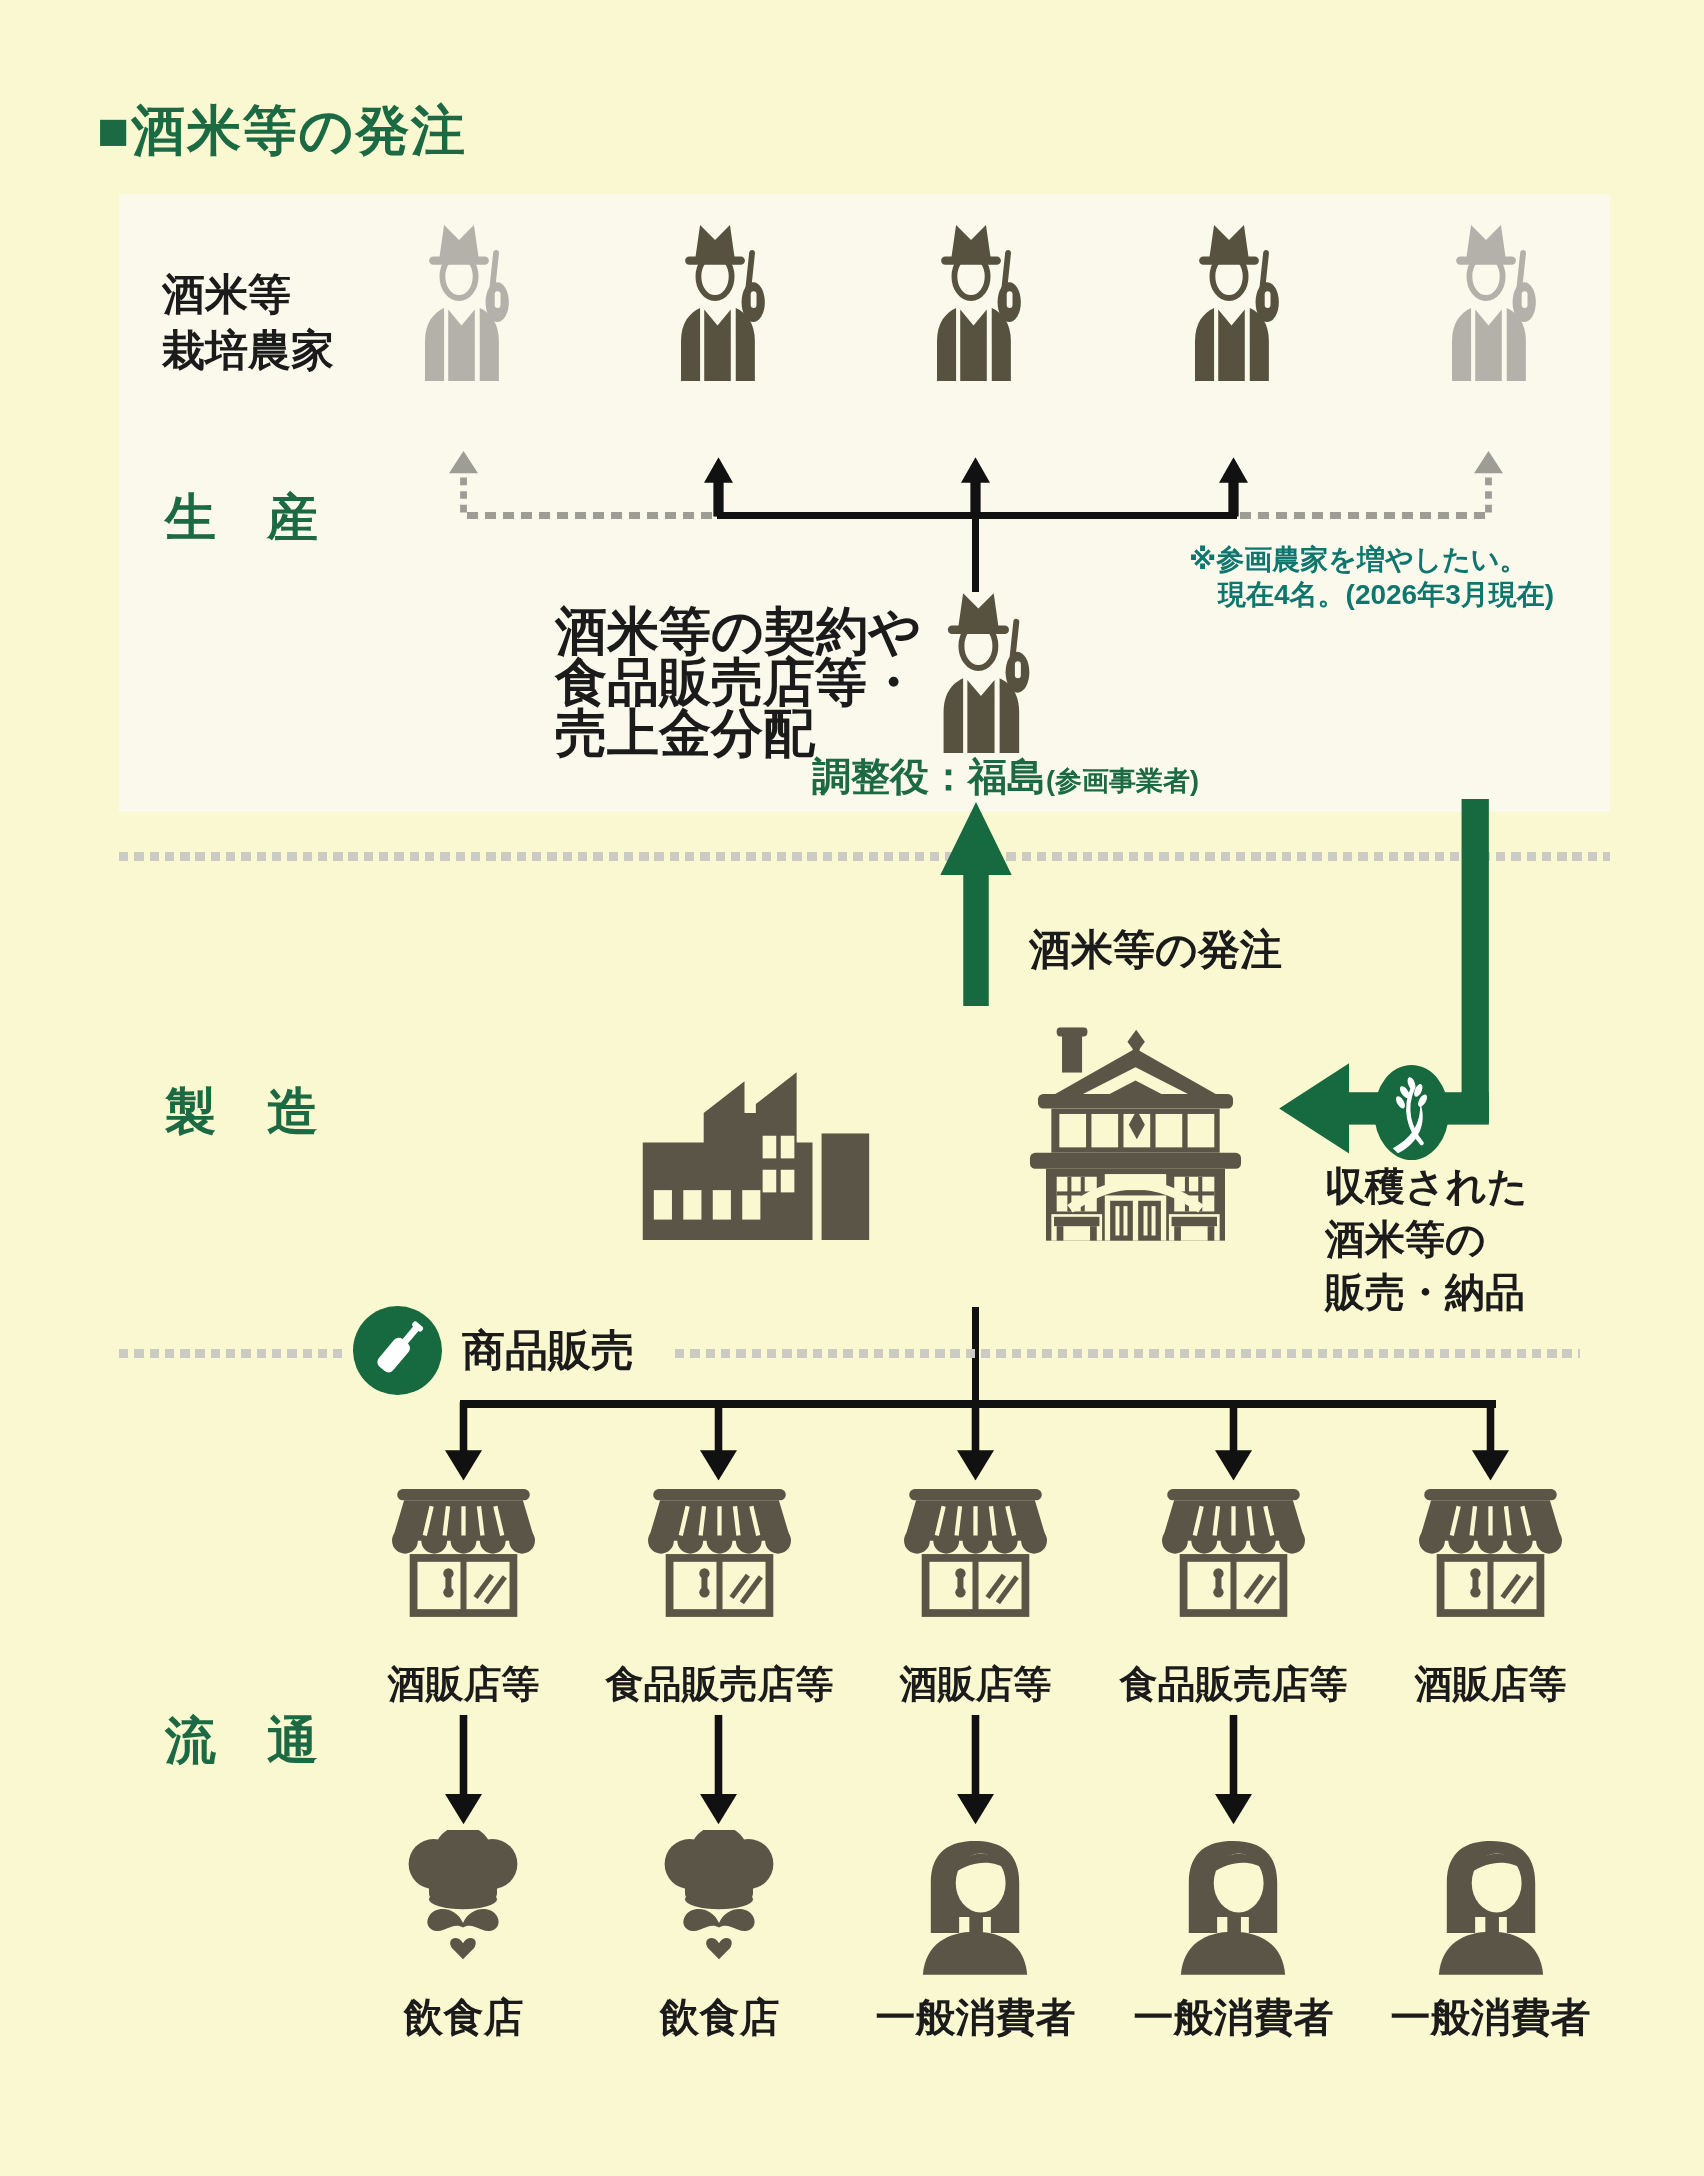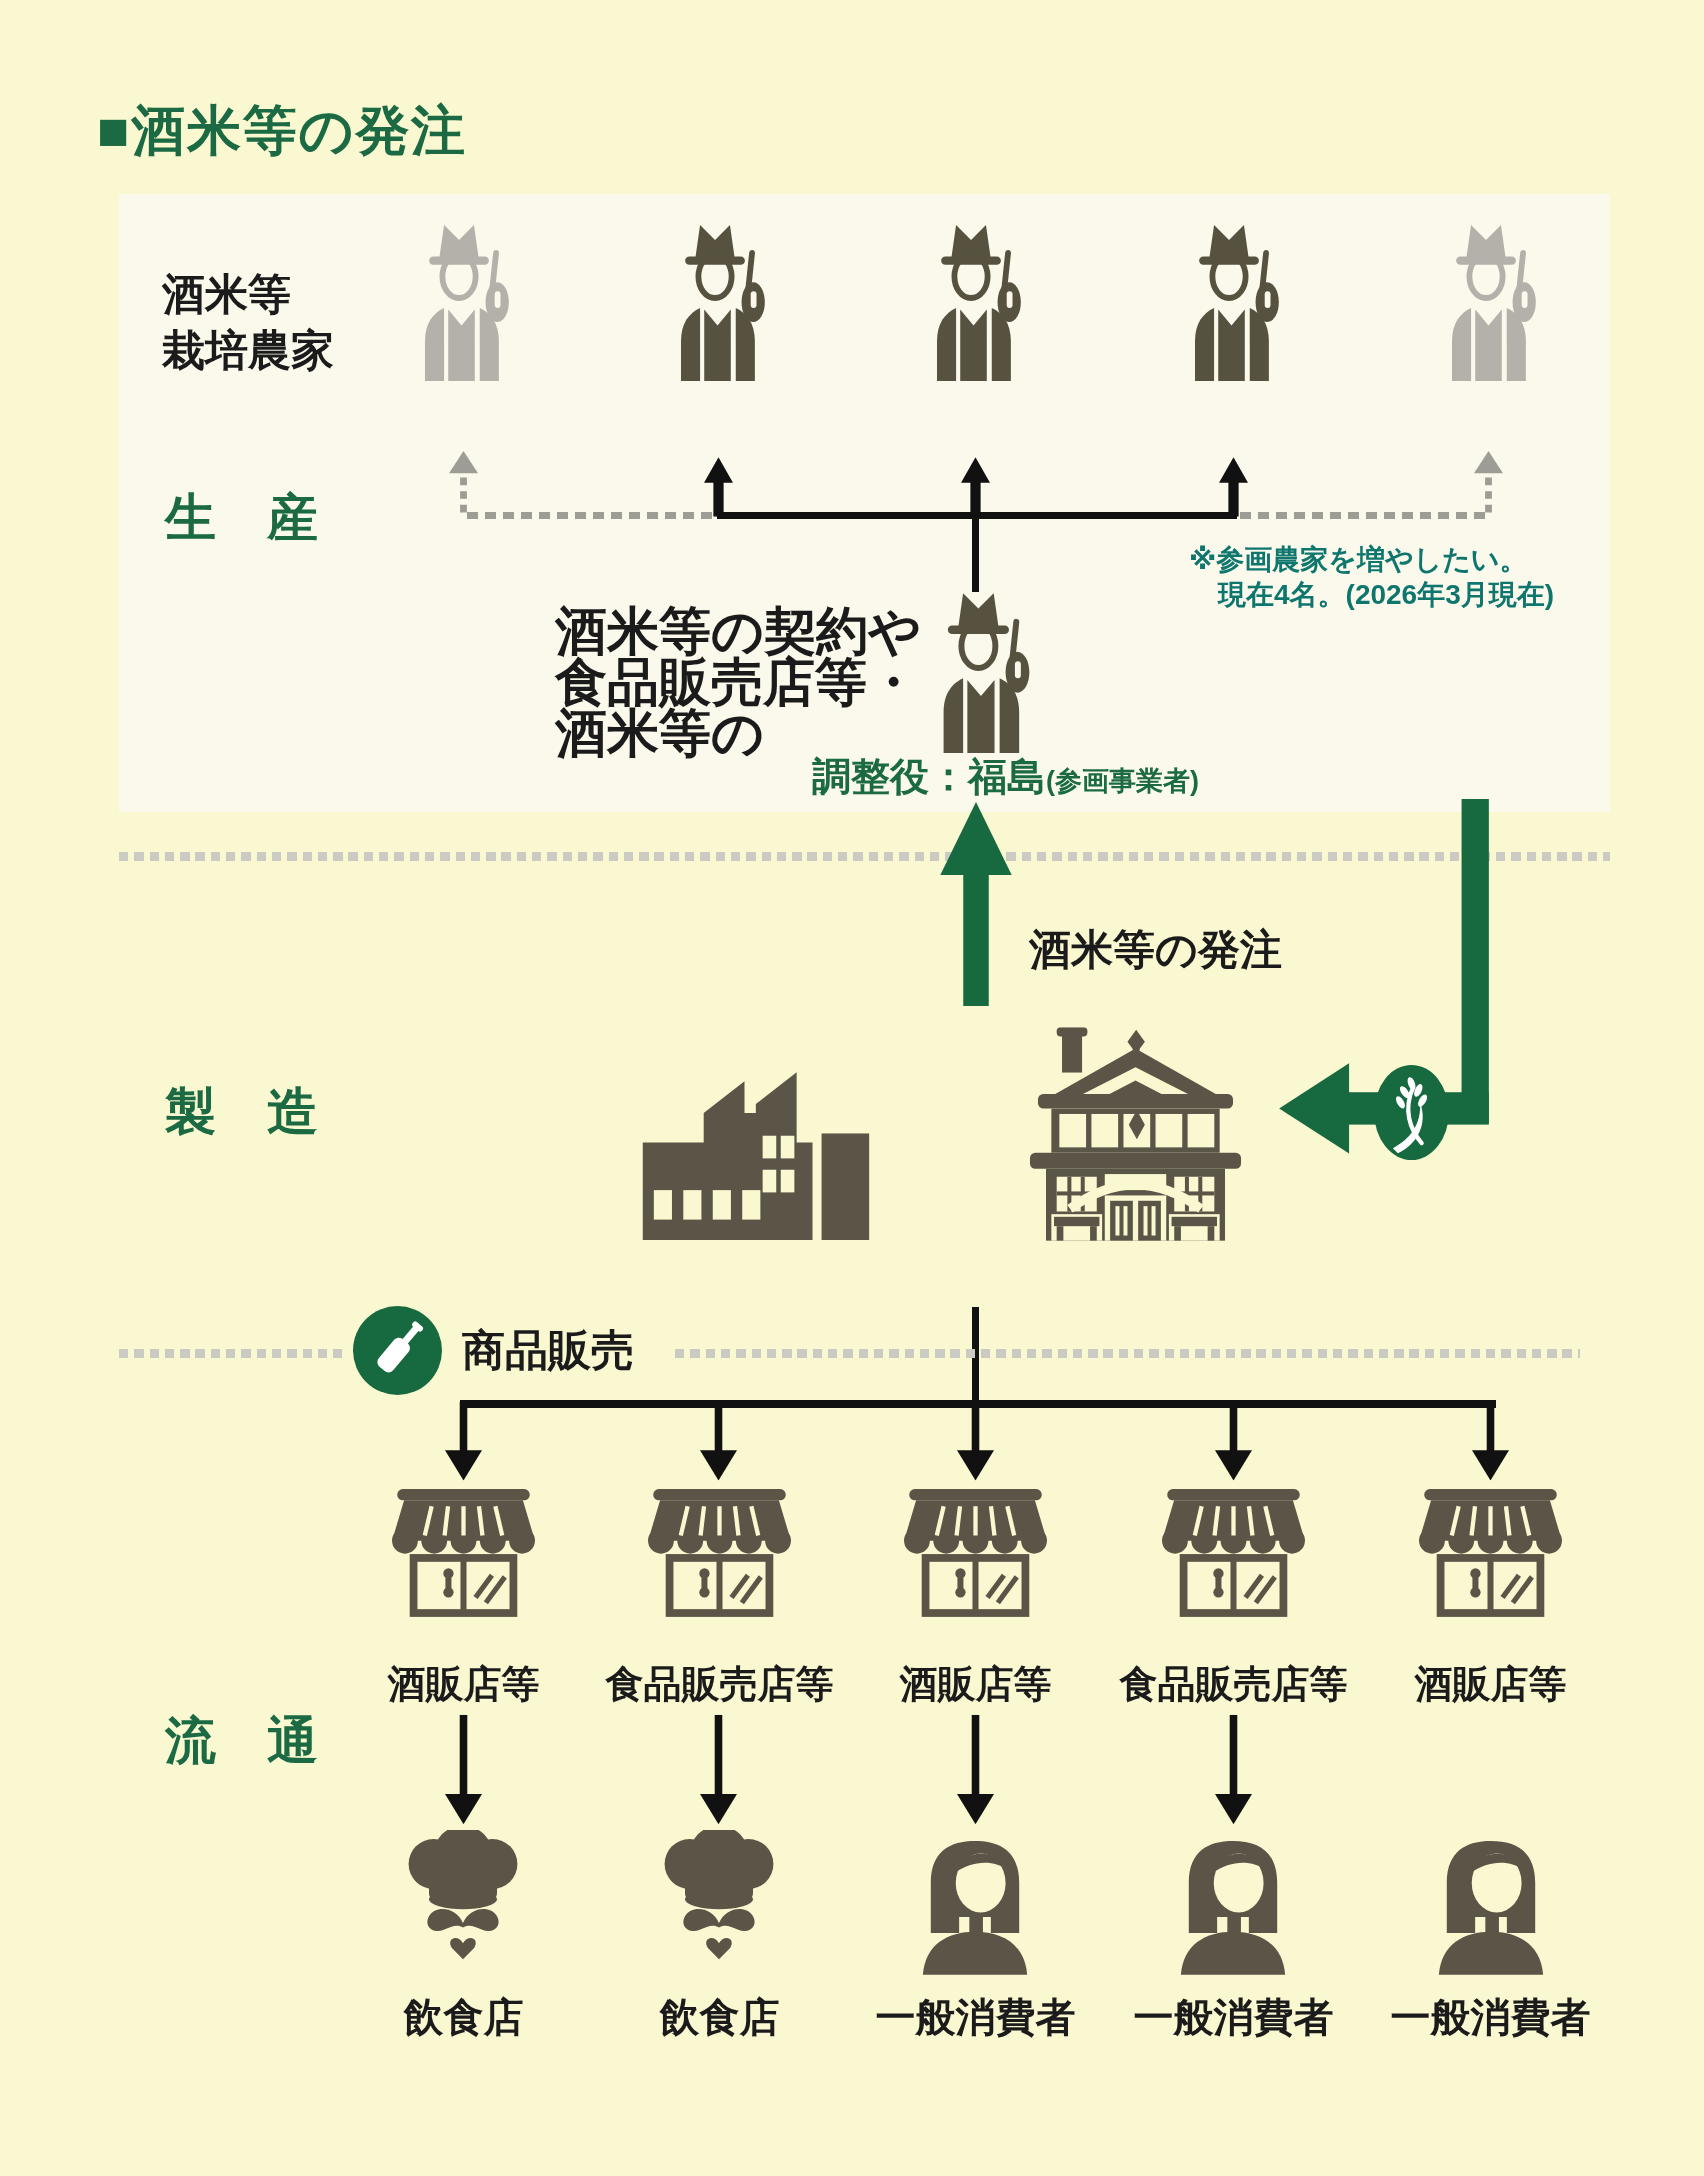--- a/index.html
+++ b/index.html
@@ -242,21 +242,21 @@
     </svg>
 
   <div class="note">
     <div>※参画農家を増やしたい。</div>
     <div class="l2">現在4名。(2026年3月現在)</div>
   </div>
 
   <div class="coord-desc">
     <div>酒米等の契約や</div>
     <div>食品販売店等・</div>
-    <div>酒米等の</div>
+    <div>売上金分配</div>
   </div>
   <svg class="abs farmer-dark" style="left:930px;top:583px;" width="107" height="170" viewBox="0 0 126 200">
       <use href="#sym-farmer"></use>
     </svg>
   <div class="coord-label">
     <span class="nm">調整役：福島</span><span class="sfx">(参画事業者)</span>
   </div>
 
   <div class="dots-divider" style="left:119px;top:852px;width:1491px;"></div>
 
@@ -279,20 +279,25 @@
     </g>
     <g fill="#FFFFFF">
       <ellipse cx="44" cy="22" rx="4" ry="8" transform="rotate(-20 44 22)"></ellipse>
       <ellipse cx="36" cy="32" rx="4" ry="8" transform="rotate(-35 36 32)"></ellipse>
       <ellipse cx="31" cy="44" rx="4" ry="8" transform="rotate(-30 31 44)"></ellipse>
       <ellipse cx="52" cy="30" rx="4" ry="8" transform="rotate(25 52 30)"></ellipse>
       <ellipse cx="57" cy="42" rx="4" ry="8" transform="rotate(30 57 42)"></ellipse>
       <path d="M22,98 C42,88 56,70 54,44 C64,70 50,94 28,104 Z"></path>
     </g>
   </svg>
+  <div class="harvest-label">
+    <div>収穫された</div>
+    <div>酒米等の</div>
+    <div>販売・納品</div>
+  </div>
 
   <svg class="abs icon-dark-yellowbg" style="left:642px;top:1070px;" width="307" height="170" viewBox="0 0 360 200">
       <use href="#sym-factory"></use>
     </svg>
   <svg class="abs icon-dark-yellowbg" style="left:995px;top:1027px;" width="281" height="214" viewBox="0 0 330 251">
       <use href="#sym-brewery"></use>
     </svg>
 
   <div class="vline-black" style="left:972px;top:1307px;height:96px;"></div>
 

